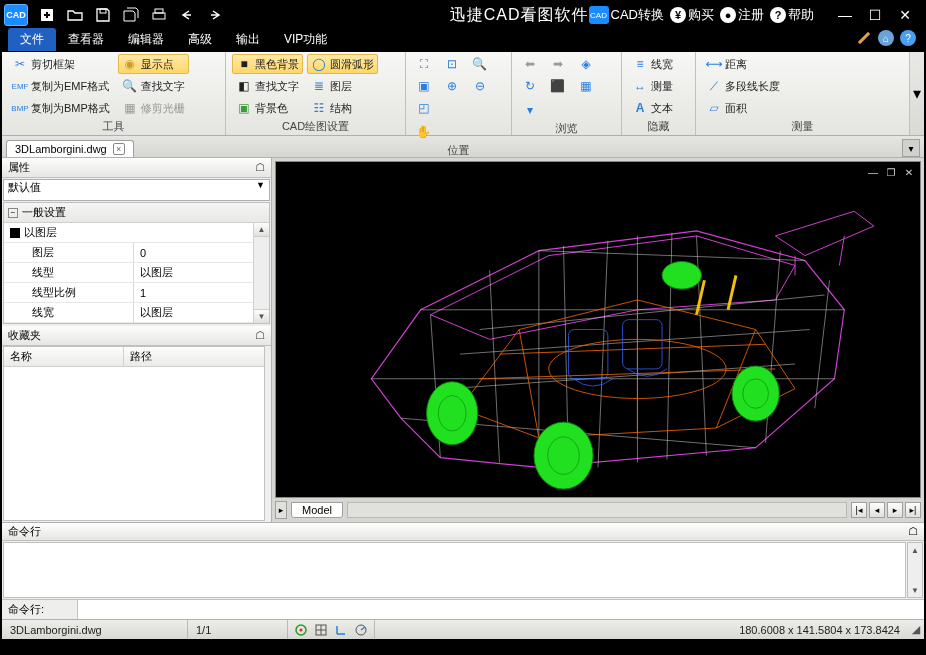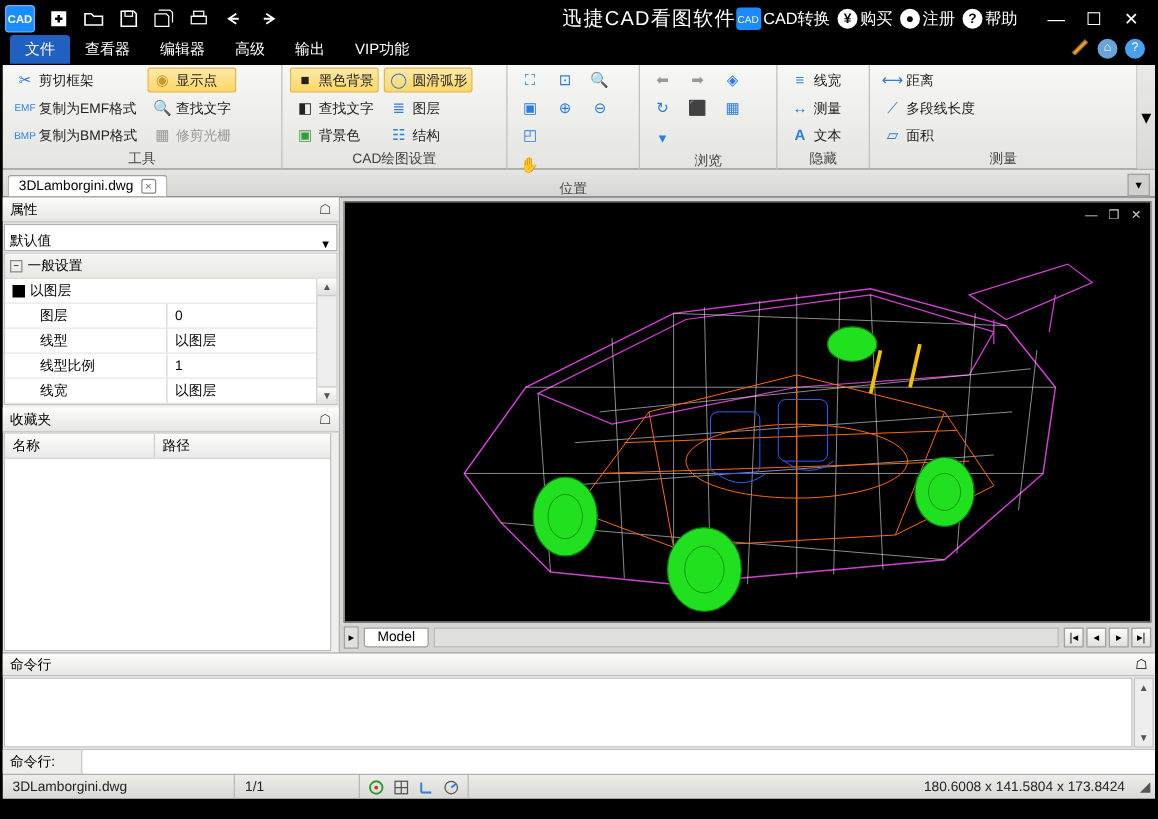--- a/index.html
+++ b/index.html
@@ -31,21 +31,21 @@
 .ribbon .col { display:flex; flex-direction:column; gap:2px;}
 .ribbon-end { width:14px; background:linear-gradient(#e9e9e6,#d9d9d5); display:flex; align-items:center; justify-content:center;}
 .doc-tabs { height:22px; background:linear-gradient(#e5e5e2, #d6d6d2); border-bottom:1px solid #b0b0b0; display:flex; align-items:flex-end; padding-left:4px;}
 .doc-tab { background:#fff; border:1px solid #a0a0a0; border-bottom:none; padding:2px 8px; font-size:11px; display:flex; align-items:center; gap:6px; border-radius:3px 3px 0 0;}
 .doc-tab .close-x { width:12px; height:12px; border:1px solid #888; border-radius:2px; font-size:9px; display:flex; align-items:center; justify-content:center; color:#666;}
 .doc-tabs .end { margin-left:auto; width:18px; height:18px; background:#d0d0cc; border:1px solid #a0a0a0; display:flex; align-items:center; justify-content:center; font-size:10px; margin-right:4px;}
 .main-area { display:flex; height: 364px;}
 .sidebar { width:270px; background:#eeeeec; border-right:1px solid #b0b0b0; display:flex; flex-direction:column;}
 .panel-header { height:20px; background:linear-gradient(#fdfdfc,#e6e6e3); border-bottom:1px solid #c0c0c0; padding:0 6px; font-size:11px; display:flex; align-items:center;}
 .panel-header .pin { margin-left:auto; font-size:11px; color:#444;}
-.dropdown-row { height:22px; border:1px solid #b0b0b0; margin:1px; background:#fff; display:flex; align-items:flex-end; padding:0 4px; font-size:11px;}
+.dropdown-row { height:22px; border:1px solid #b0b0b0; margin:1px; background:#fff; display:flex; align-items:flex-start; padding:0 4px; font-size:11px;}
 .dropdown-row .dd-arrow { margin-left:auto; font-size:9px;}
 .prop-table { background:#fff; border:1px solid #c0c0c0; margin:0 1px;}
 .prop-cat { background:linear-gradient(#f5f5f3,#e8e8e5); border-bottom:1px solid #d0d0d0; padding:2px 4px; font-size:11px; display:flex; align-items:center;}
 .prop-cat .toggle { width:10px; height:10px; border:1px solid #888; margin-right:4px; font-size:8px; display:flex; align-items:center; justify-content:center;}
 .prop-scroll { display:flex;}
 .prop-rows { flex:1;}
 .prop-row { display:flex; border-bottom:1px solid #e8e8e5; font-size:11px; height:20px;}
 .prop-row .key { width:130px; padding:2px 4px 2px 28px; border-right:1px solid #d8d8d5;}
 .prop-row .val { flex:1; padding:2px 6px; display:flex; align-items:center; gap:4px;text-align:right;}
 .prop-row .val .sw { width:10px; height:10px; background:#000;}
@@ -69,21 +69,21 @@
 .model-tabs .mt-nav .nb { width:16px; height:16px; background:linear-gradient(#fdfdfc,#e0e0dd); border:1px solid #a0a0a0; font-size:9px; display:flex; align-items:center; justify-content:center;}
 .cmd-panel { background:#eeeeec; border-top:1px solid #b0b0b0;}
 .cmd-header { height:18px; background:linear-gradient(#fdfdfc,#e6e6e3); border-bottom:1px solid #c0c0c0; font-size:11px; padding:0 6px; display:flex; align-items:center;}
 .cmd-header .pin{margin-left:auto;}
 .cmd-body { display:flex;}
 .cmd-history { flex:1; height:56px; background:#fff; border:1px solid #c0c0c0; margin:1px;}
 .cmd-vscroll { width:16px; background:#eee; border:1px solid #c0c0c0; margin:1px 1px 1px 0; display:flex; flex-direction:column;}
 .cmd-vscroll .sb-btn{height:14px;display:flex;align-items:center;justify-content:center;font-size:8px;color:#555;}
 .cmd-vscroll .sb-track{flex:1;}
 .cmd-input-row { display:flex; height:20px; border-top:1px solid #c0c0c0;}
-.cmd-input-row .lbl { width:64px; padding:2px 6px; font-size:11px; background:#eeeeec; border-right:1px solid #c0c0c0;}
+.cmd-input-row .lbl { width:76px; padding:2px 6px; font-size:11px; background:#eeeeec; border-right:1px solid #c0c0c0;}
 .cmd-input-row .inp { flex:1; background:#fff; border:none; font-size:11px; padding:0 4px;}
 .statusbar { height:20px; background:linear-gradient(#ededea,#d8d8d4); border-top:1px solid #b0b0b0; display:flex; align-items:center; font-size:11px; color:#222;}
 .statusbar .cell { padding:0 8px; border-right:1px solid #b8b8b4; height:100%; display:flex; align-items:center;}
 .statusbar .icons { display:flex; gap:6px; padding:0 6px; border-right:1px solid #b8b8b4; height:100%; align-items:center;}
 .statusbar .si { width:14px; height:14px;}
 .statusbar .coords { margin-left:auto; padding:0 8px;}
 </style>
 </head>
 <body>
 

